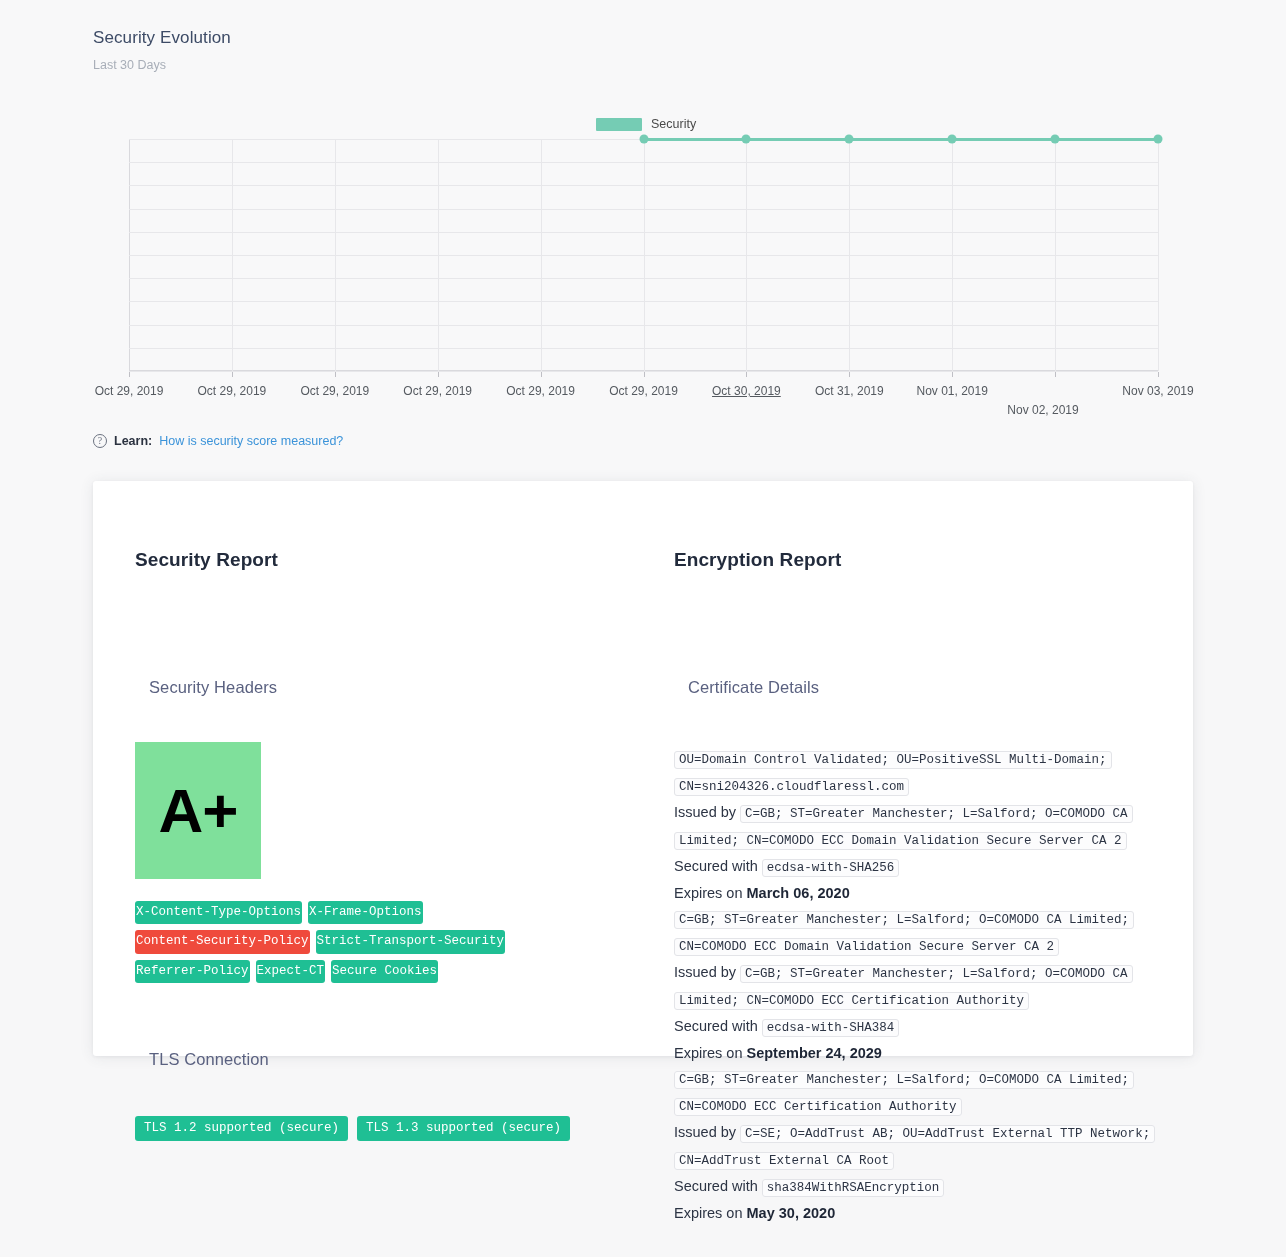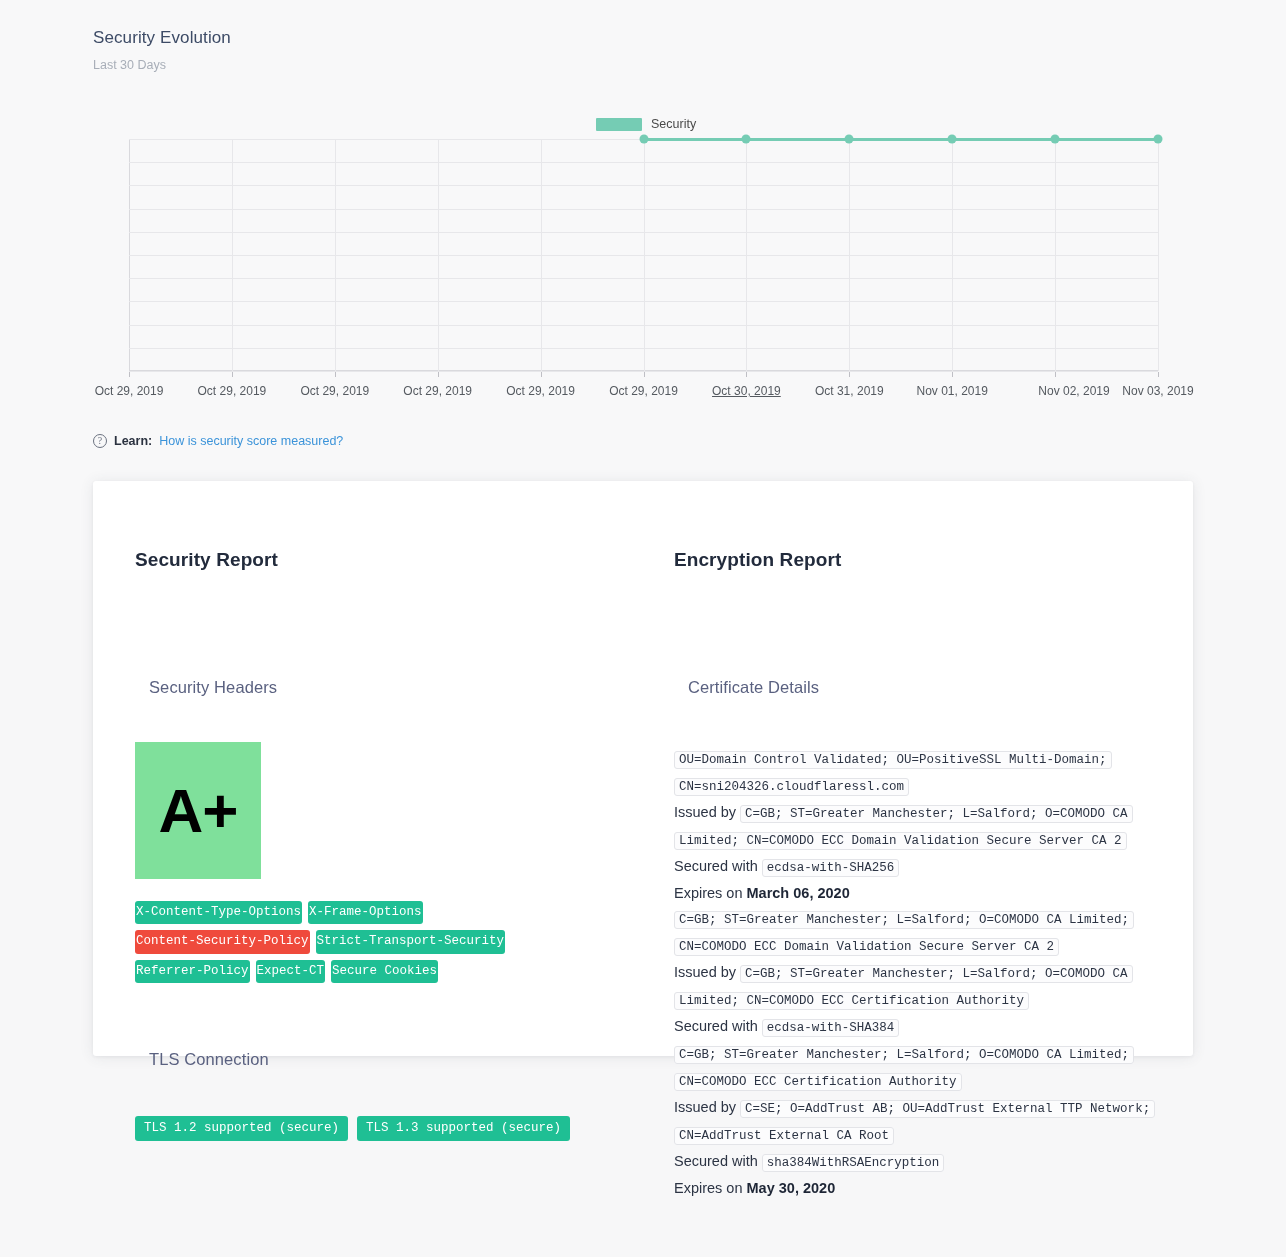--- a/index.html
+++ b/index.html
@@ -288,21 +288,21 @@
           <div class="xtick" style="left: 411.6px;">Oct 29, 2019</div>
           <div class="xtick-mark" style="left: 411.6px;"></div>
           <div class="xtick" style="left: 514.5px;">Oct 29, 2019</div>
           <div class="xtick-mark" style="left: 514.5px;"></div>
           <div class="xtick" style="left: 617.4px; text-decoration: underline;">Oct 30, 2019</div>
           <div class="xtick-mark" style="left: 617.4px;"></div>
           <div class="xtick" style="left: 720.3px;">Oct 31, 2019</div>
           <div class="xtick-mark" style="left: 720.3px;"></div>
           <div class="xtick" style="left: 823.2px;">Nov 01, 2019</div>
           <div class="xtick-mark" style="left: 823.2px;"></div>
-          <div class="xtick" style="left: 945px;">Nov 02, 2019</div>
+          <div class="xtick" style="left: 914px; margin-top: 19px;">Nov 02, 2019</div>
           <div class="xtick-mark" style="left: 926.1px;"></div>
           <div class="xtick" style="left: 1029px;">Nov 03, 2019</div>
           <div class="xtick-mark" style="left: 1029px;"></div>
         </div>
       <div id="series">
           <div class="series-line" style="left: 514.5px; top: -1.5px; width: 102.9px; transform: rotate(0deg); transform-origin: 0px 50%; background: rgb(117, 204, 180);"></div>
           <div class="series-line" style="left: 617.4px; top: -1.5px; width: 102.9px; transform: rotate(0deg); transform-origin: 0px 50%; background: rgb(117, 204, 180);"></div>
           <div class="series-line" style="left: 720.3px; top: -1.5px; width: 102.9px; transform: rotate(0deg); transform-origin: 0px 50%; background: rgb(117, 204, 180);"></div>
           <div class="series-line" style="left: 823.2px; top: -1.5px; width: 102.9px; transform: rotate(0deg); transform-origin: 0px 50%; background: rgb(117, 204, 180);"></div>
           <div class="series-line" style="left: 926.1px; top: -1.5px; width: 102.9px; transform: rotate(0deg); transform-origin: 0px 50%; background: rgb(117, 204, 180);"></div>
@@ -365,20 +365,21 @@
           <div>
             <div class="cert-line"><code class="chip">OU=Domain Control Validated; OU=PositiveSSL Multi-Domain; CN=sni204326.cloudflaressl.com</code></div>
             <div class="cert-line"><span class="cert-label">Issued by </span><code class="chip">C=GB; ST=Greater Manchester; L=Salford; O=COMODO CA Limited; CN=COMODO ECC Domain Validation Secure Server CA 2</code></div>
             <div class="cert-line"><span class="cert-label">Secured with </span><code class="chip">ecdsa-with-SHA256</code></div>
             <div class="cert-line"><span class="cert-label">Expires on </span><span class="cert-strong">March 06, 2020</span></div>
           </div>
           <div>
             <div class="cert-line"><code class="chip">C=GB; ST=Greater Manchester; L=Salford; O=COMODO CA Limited; CN=COMODO ECC Domain Validation Secure Server CA 2</code></div>
             <div class="cert-line"><span class="cert-label">Issued by </span><code class="chip">C=GB; ST=Greater Manchester; L=Salford; O=COMODO CA Limited; CN=COMODO ECC Certification Authority</code></div>
             <div class="cert-line"><span class="cert-label">Secured with </span><code class="chip">ecdsa-with-SHA384</code></div>
+            <div class="cert-line"><span class="cert-label">Expires on </span><span class="cert-strong">September 24, 2029</span></div>
           </div>
           <div>
             <div class="cert-line"><code class="chip">C=GB; ST=Greater Manchester; L=Salford; O=COMODO CA Limited; CN=COMODO ECC Certification Authority</code></div>
             <div class="cert-line"><span class="cert-label">Issued by </span><code class="chip">C=SE; O=AddTrust AB; OU=AddTrust External TTP Network; CN=AddTrust External CA Root</code></div>
             <div class="cert-line"><span class="cert-label">Secured with </span><code class="chip">sha384WithRSAEncryption</code></div>
             <div class="cert-line"><span class="cert-label">Expires on </span><span class="cert-strong">May 30, 2020</span></div>
           </div>
         </div>
     </div>
 

